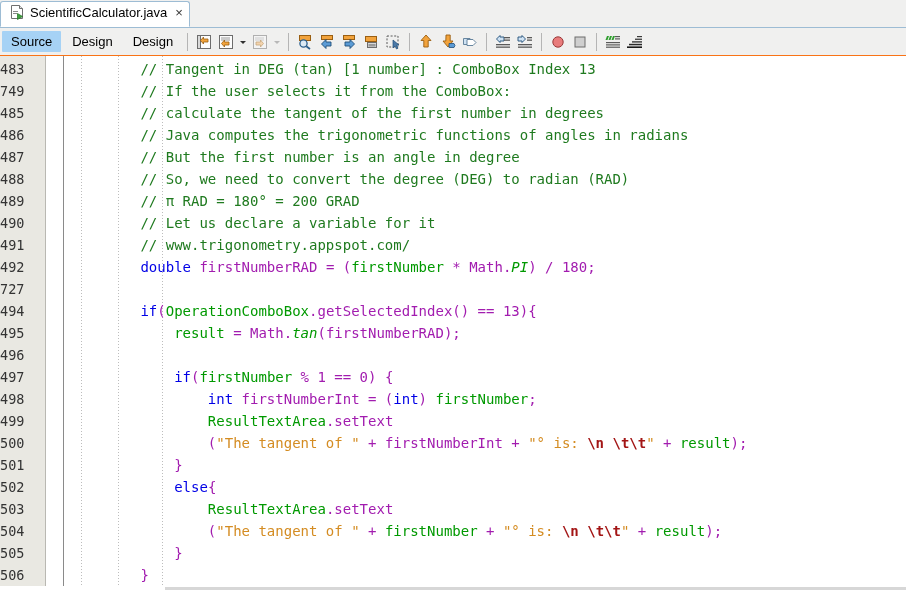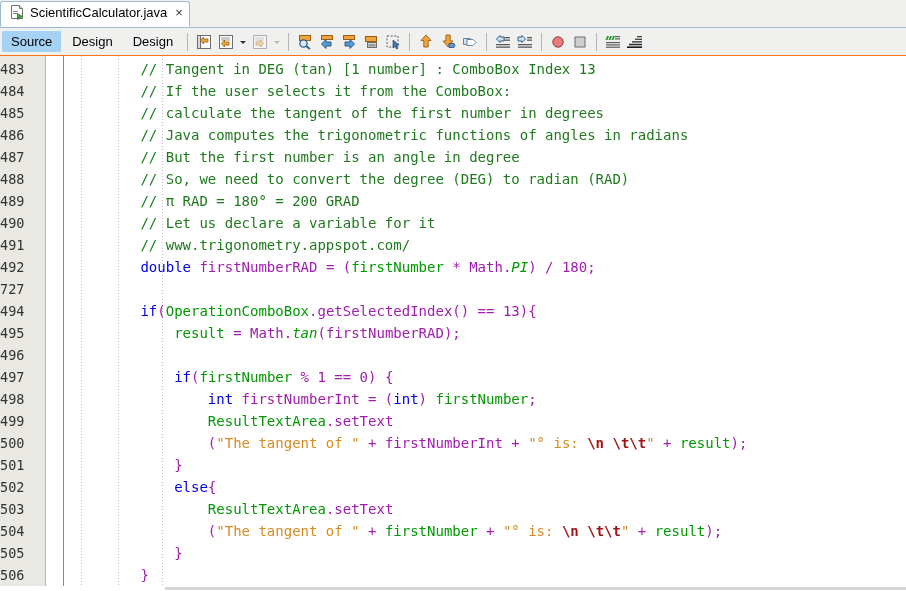--- a/index.html
+++ b/index.html
@@ -402,21 +402,21 @@
         <rect x="1" y="13.4" width="15" height="1.6" fill="#1a1a1a"></rect>
       </svg>
     </div>
   </div>
 
   <div class="editor">
     <div class="gutter"></div>
     <div class="gutter-strip"></div>
     <div class="linenos" id="linenos">
         <div class="lineno">483</div>
-        <div class="lineno">484</div>
+        <div class="lineno">749</div>
         <div class="lineno">485</div>
         <div class="lineno">486</div>
         <div class="lineno">487</div>
         <div class="lineno">488</div>
         <div class="lineno">489</div>
         <div class="lineno">490</div>
         <div class="lineno">491</div>
         <div class="lineno">492</div>
         <div class="lineno">727</div>
         <div class="lineno">494</div>

